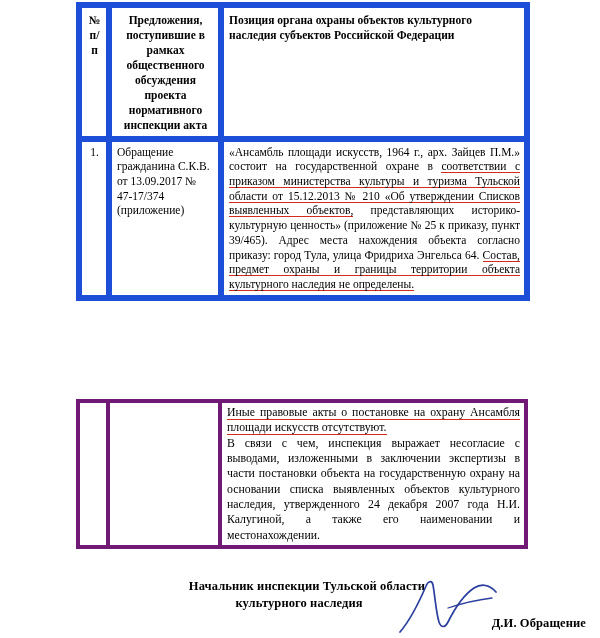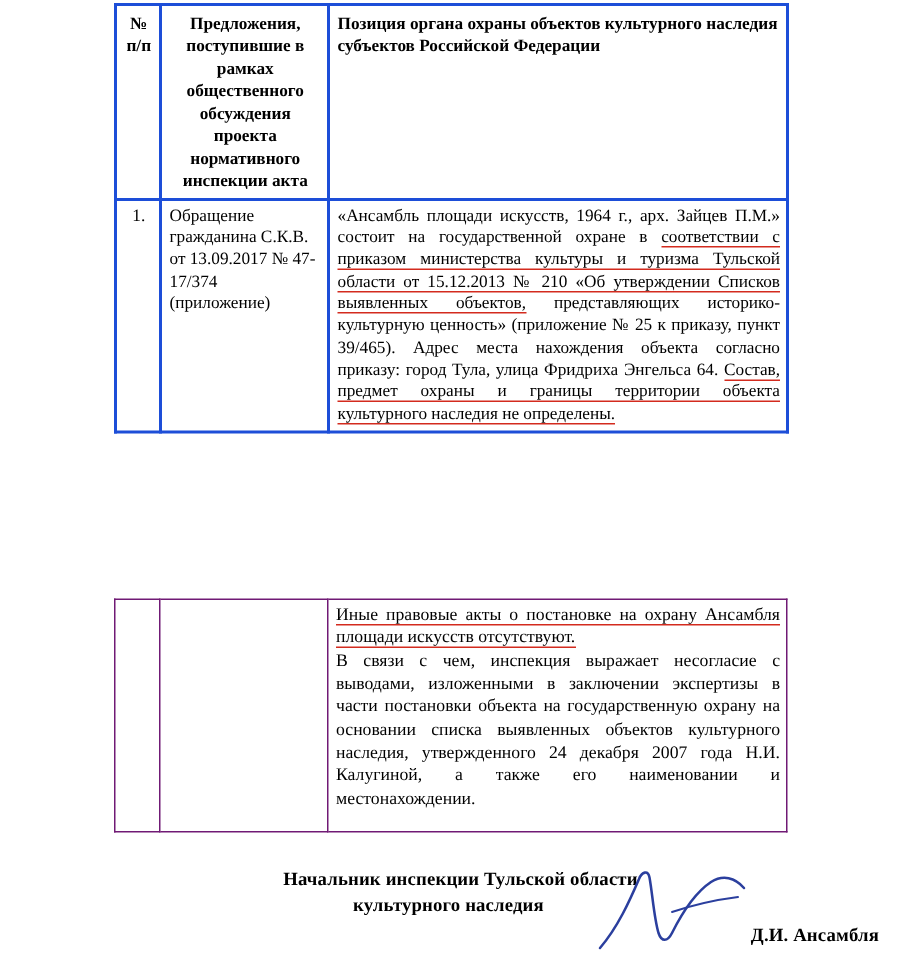--- a/index.html
+++ b/index.html
@@ -27,21 +27,21 @@
   
   .doc-table {
     position: absolute;
     left: 76px;
     top: 2px;
     width: 448px;
     border-collapse: collapse;
     table-layout: fixed;
   }
   .doc-table td {
-    border: 2px solid #1d4ed8;
+    border: 6px solid #1d4ed8;
     vertical-align: top;
     padding: 3px 4px 3px 5px;
     font-size: 11.5px;
     line-height: 1.28;
   }
   .col-num   { width: 30px; }
   .col-prop  { width: 112px; }
   .col-pos   { width: 306px; margin-top: 20px; }
 
   .hdr td {
@@ -80,23 +80,23 @@
 
   .doc-table2 {
     position: absolute;
     left: 76px;
     top: 399px;
     width: 448px;
     border-collapse: collapse;
     table-layout: fixed;
   }
   .doc-table2 td {
-    border: 1px solid #701a75;
+    border: 4px solid #701a75;
     vertical-align: top;
-    padding: 2px 4px 14px 5px;
+    padding: 2px 4px 2px 5px;
     font-size: 11.8px;
     line-height: 1.30;
   }
 
   
   .sign-block {
     position: absolute;
     left: 0;
     top: 578px;
     width: 600px;
@@ -176,15 +176,15 @@
   <div class="sign-block">
     <div class="sign-line sign-l1">Начальник инспекции Тульской области</div>
     <div class="sign-line sign-l3">культурного наследия</div>
   </div>
 
   <svg class="signature-svg" viewBox="0 0 120 58">
     <path d="M8 54 C 20 40, 28 22, 34 8 C 36 3, 40 2, 41 7 C 43 18, 44 34, 47 44 C 49 50, 53 50, 56 44 C 62 32, 70 18, 82 10 C 90 5, 98 7, 104 14" fill="none" stroke="#2b3f9e" stroke-width="1.7" stroke-linecap="round"></path>
     <path d="M56 30 C 68 26, 84 22, 100 20" fill="none" stroke="#2b3f9e" stroke-width="1.3" stroke-linecap="round"></path>
   </svg>
 
-  <div class="sign-name">Д.И. Ансамбля</div>
+  <div class="sign-name">Д.И. Обращение</div>
 
 </div>
 
 </body></html>

